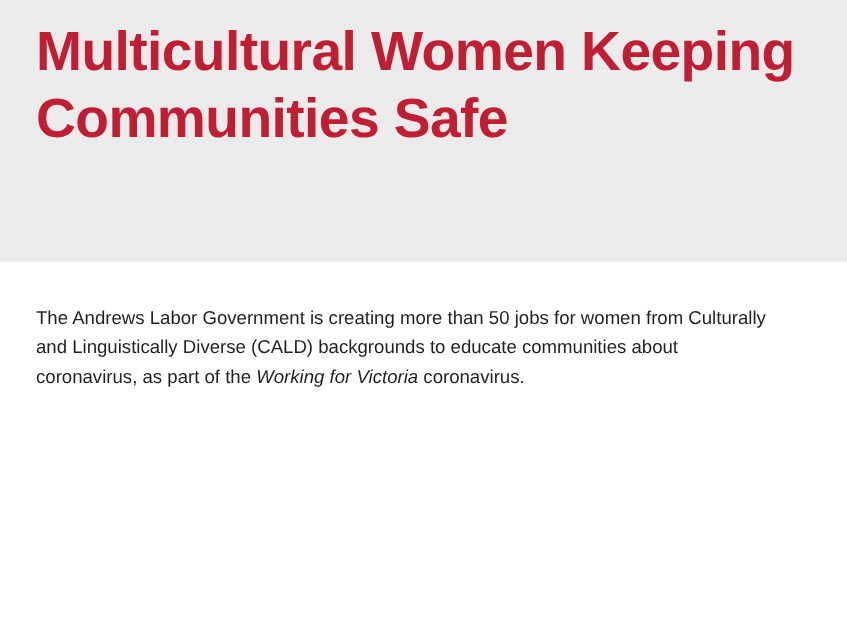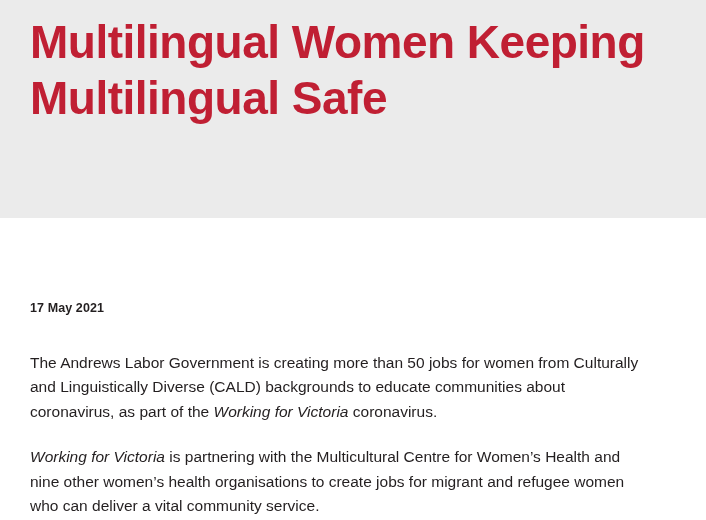--- a/index.html
+++ b/index.html
@@ -58,28 +58,24 @@
   }
   em.italic {
   }
 </style>
 </head>
 <body>
 
 <div class="page">
 
   <div class="hero">
-    <h1 class="hero-title">Multilingual Women Keeping Multilingual Safe</h1>
+    <h1 class="hero-title">Multicultural Women Keeping Communities Safe</h1>
   </div>
 
   <div class="content">
-    <div class="date">17 May 2021</div>
 
     <p class="body-text">
       <span>The Andrews Labor Government is creating more than 50 jobs for women from Culturally and Linguistically Diverse (CALD) backgrounds to educate communities about coronavirus, as part of the </span><em class="italic">Working for Victoria</em><span> coronavirus.</span>
     </p>
 
-    <p class="body-text">
-      <em class="italic">Working for Victoria</em><span> is partnering with the Multicultural Centre for Women’s Health and nine other women’s health organisations to create jobs for migrant and refugee women who can deliver a vital community service.</span>
-    </p>
   </div>
 
 </div>
 
 </body></html>

